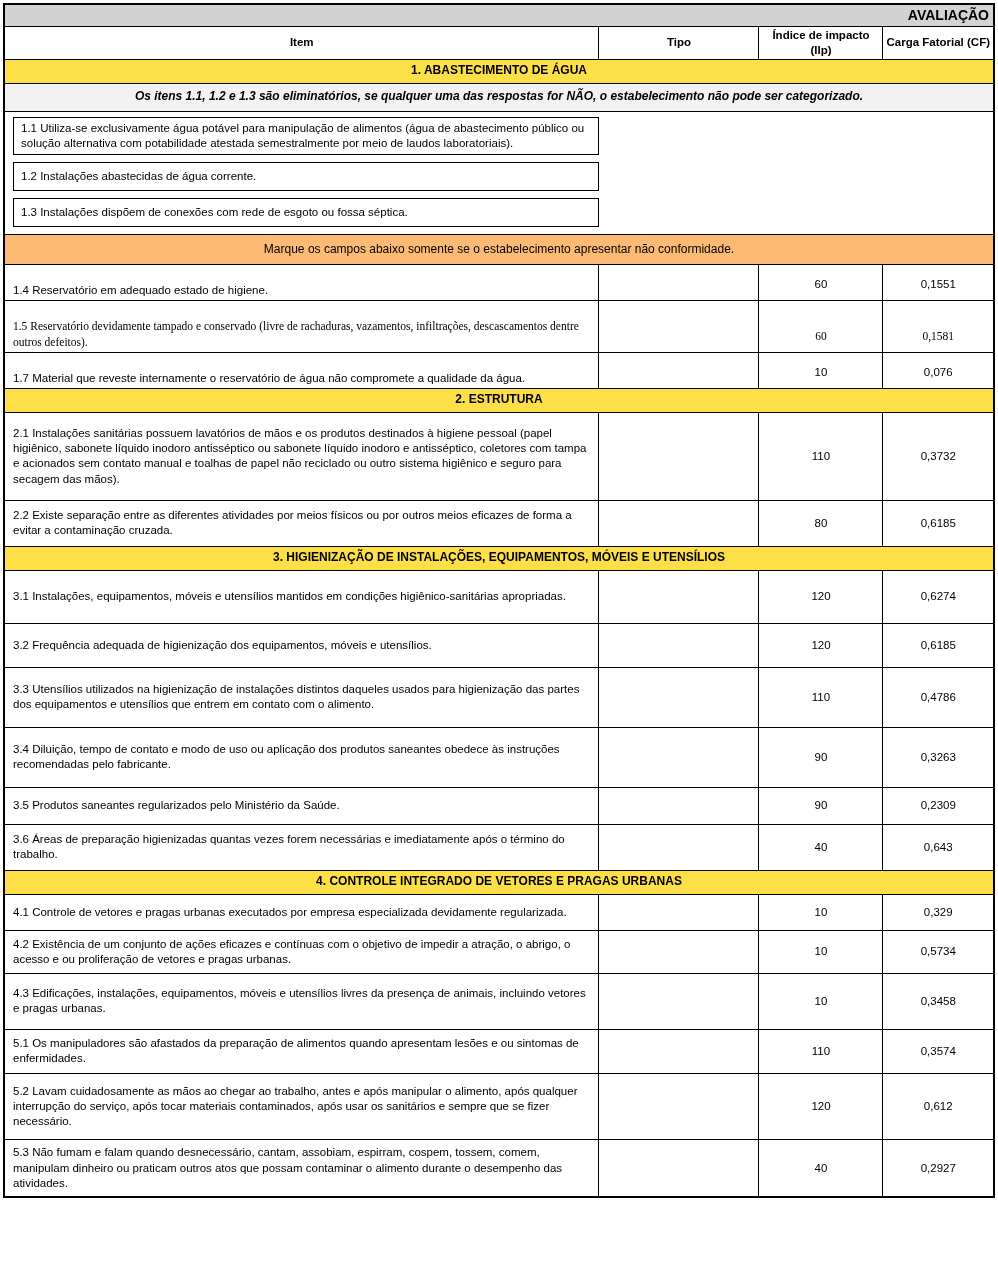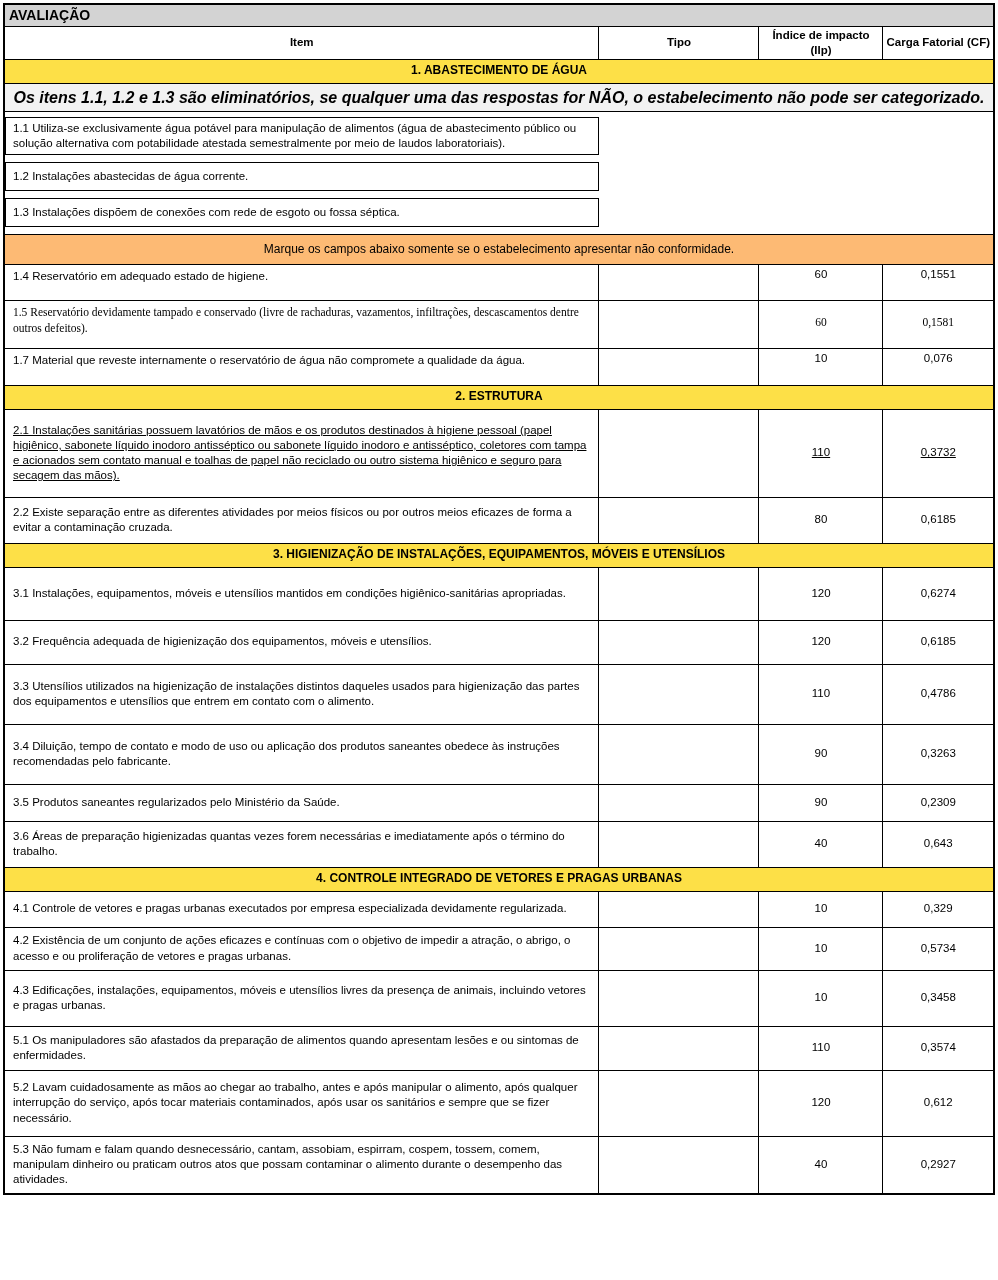--- a/index.html
+++ b/index.html
@@ -19,63 +19,63 @@
     line-height: 1.32;
   }
   col.c-item { width: 595px; }
   col.c-tipo { width: 160px; }
   col.c-iip  { width: 124px; }
   col.c-cf   { width: 111px; }
 
   td { border: 1px solid #000; padding: 2px 8px; vertical-align: middle; overflow: hidden; }
 
   tr.title-row td {
-    background: #d3d3d3; text-align: left; font-weight: bold;
+    background: #d3d3d3; text-align: right; font-weight: bold;
     font-size: 14px; height: 22px; padding: 1px 4px;
   }
   tr.cols-row td {
     text-align: center; font-weight: bold; font-size: 11.5px;
     height: 18px; padding: 1px 2px; background: #ffffff;
   }
   tr.section-row td {
     background: #fde047; text-align: center; font-weight: bold;
     font-size: 12px; height: 24px;
   }
   tr.note-row td {
     background: #f2f2f2; text-align: center; font-weight: bold; font-style: italic;
-    font-size: 16px; height: 28px;
+    font-size: 12px; height: 28px;
   }
   tr.notice-row td {
     background: #fdba74; text-align: center; font-weight: normal;
     font-size: 12px; height: 30px;
   }
 
   
   tr.elim-row td { border: none; padding: 0; vertical-align: top; }
   .elim-box {
     border: 1px solid #000;
-    margin: 5px 0 7px 0;
+    margin: 5px 0 7px 8px;
     padding: 3px 7px;
   }
   .elim-box.single {
     height: 29px;
     display: flex;
     align-items: center;
   }
 
   td.item { text-align: left; }
-  td.vtop { vertical-align: top; padding-top: 4px; }
+  td.vtop { vertical-align: top; padding-top: 18px; }
   td.num { text-align: center; }
-  td.vbottom { vertical-align: bottom; padding-bottom: 18px; }
+  td.vbottom { vertical-align: bottom; padding-bottom: 8px; }
 
   tr.h32 { height: 32px; } tr.h36 { height: 36px; } tr.h37 { height: 37px; }
   tr.h43 { height: 43px; } tr.h44 { height: 44px; padding-left: 41px; } tr.h46 { height: 46px; }
   tr.h48 { height: 48px; font-family: Liberation Serif, serif; } tr.h53 { height: 53px; border-radius: 16px; } tr.h56 { height: 56px; }
   tr.h58 { height: 58px; } tr.h60 { height: 60px; } tr.h66 { height: 66px; }
-  tr.h88 { height: 88px; text-decoration: underline; }
+  tr.h88 { height: 88px; }
 </style>
 </head>
 <body>
 
 <table class="sheet">
   <colgroup>
     <col class="c-item">
       <col class="c-tipo">
       <col class="c-iip">
       <col class="c-cf">

